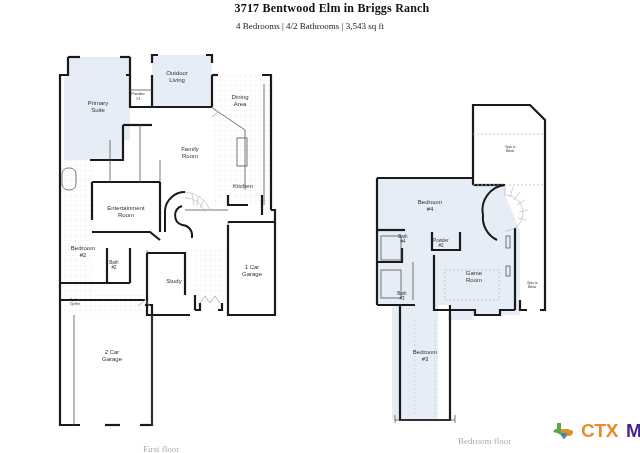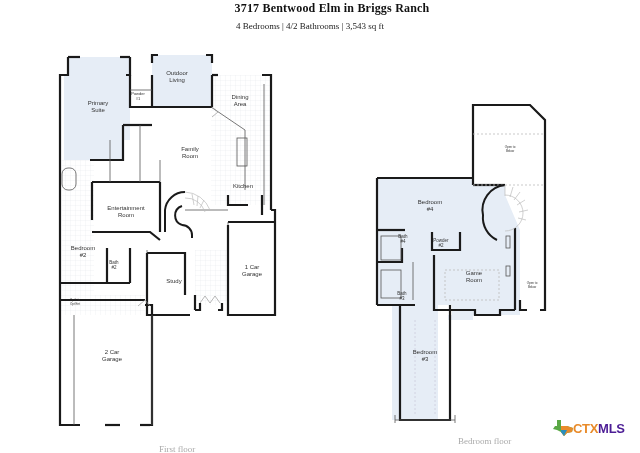--- a/index.html
+++ b/index.html
@@ -3,21 +3,21 @@
 <meta charset="utf-8">
 <style>
   html, body { margin:0; padding:0; background:#ffffff; }
   body { width:640px; height:453px; position:relative; overflow:hidden; font-family:"Liberation Sans", sans-serif; }
   .title { position:absolute; left:12px; top:1px; width:640px; text-align:center; font-family:"Liberation Serif", serif; font-weight:bold; font-size:12px; color:#111; letter-spacing:0.2px; }
   .subtitle { position:absolute; left:0; top:21px; width:620px; text-align:center; font-family:"Liberation Serif", serif; font-size:9px; color:#222; }
   svg.plan { position:absolute; left:0; top:0; }
   .lbl { font-family:"Liberation Sans", sans-serif; fill:#333; text-anchor:middle; }
   .floor-label { position:absolute; font-family:"Liberation Serif", serif; font-size:9px; color:#aaa; }
   .logo { position:absolute; left:553px; top:420px; display:flex; align-items:center; }
-  .logo-text { font-family:"Liberation Sans", sans-serif; font-weight:bold; font-size:13px; letter-spacing:-0.3px; }
+  .logo-text { font-family:"Liberation Sans", sans-serif; font-weight:bold; font-size:19px; letter-spacing:-0.3px;margin-left:8px; }
   .logo-ctx { color:#e98b2a; }
   .logo-mls { color:#4c1d95; }
 </style>
 </head>
 <body>
 
 <div class="title">3717 Bentwood Elm in Briggs Ranch</div>
 <div class="subtitle">4 Bedrooms | 4/2 Bathrooms | 3,543 sq ft</div>
 
 <svg class="plan" width="640" height="453" viewBox="0 0 640 453">
@@ -199,21 +199,21 @@
     <text class="lbl" x="430" y="204" font-size="6"><tspan x="430">Bedroom</tspan><tspan x="430" dy="7">#4</tspan></text>
     <text class="lbl" x="403" y="238" font-size="4.5"><tspan x="403">Bath</tspan><tspan x="403" dy="5">#4</tspan></text>
     <text class="lbl" x="441" y="242" font-size="4.5"><tspan x="441">Powder</tspan><tspan x="441" dy="5">#2</tspan></text>
     <text class="lbl" x="474" y="275" font-size="6"><tspan x="474">Game</tspan><tspan x="474" dy="7">Room</tspan></text>
     <text class="lbl" x="402" y="295" font-size="4.5"><tspan x="402">Bath</tspan><tspan x="402" dy="5">#3</tspan></text>
     <text class="lbl" x="532" y="284" font-size="3" fill="#777"><tspan x="532">Open to</tspan><tspan x="532" dy="4">Below</tspan></text>
     <text class="lbl" x="425" y="354" font-size="6"><tspan x="425">Bedroom</tspan><tspan x="425" dy="7">#3</tspan></text>
   </g>
 </svg>
 
-<div class="floor-label" style="left:159px; top:444px;">First floor</div>
+<div class="floor-label" style="left:143px; top:444px;">First floor</div>
 <div class="floor-label" style="left:458px; top:436px;">Bedroom floor</div>
 
 <div class="logo">
   <svg width="20" height="16" viewBox="0 0 20 16">
     <polygon points="4,0 8,0 8,6 14,6 20,8 19,12 14,13 11,16 8,12 4,10 0,9 2,6 4,6" fill="#5aa846"></polygon>
     <polygon points="8,6 14,6 20,8 19,12 14,13 11,16 8,12" fill="#e98b2a"></polygon>
     <polygon points="8,10 14,10 11,16 8,12" fill="#2a8fbd"></polygon>
   </svg>
   <span class="logo-text logo-ctx">CTX</span>
     <span class="logo-text logo-mls">MLS</span>

